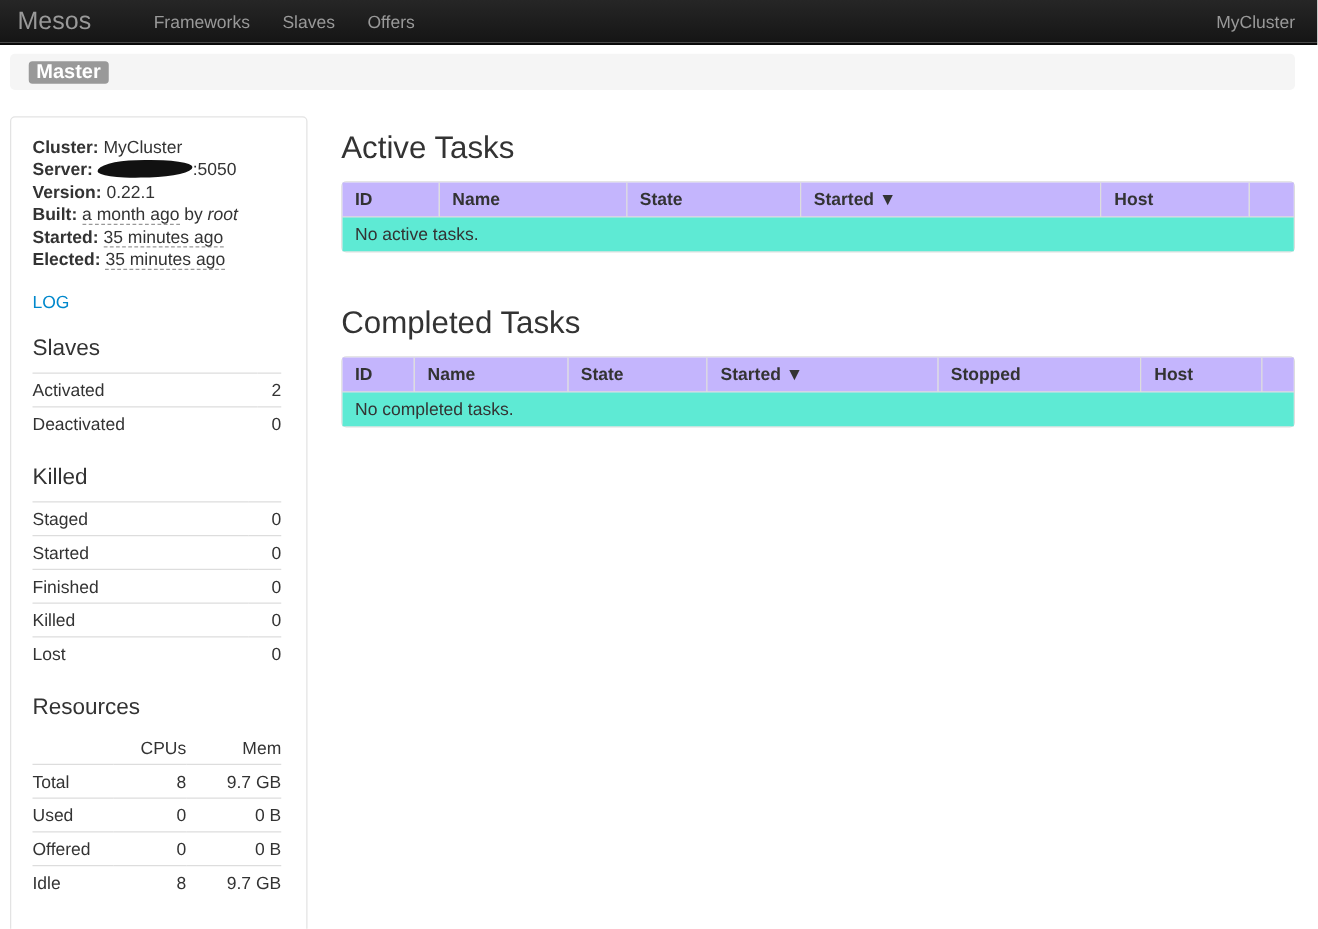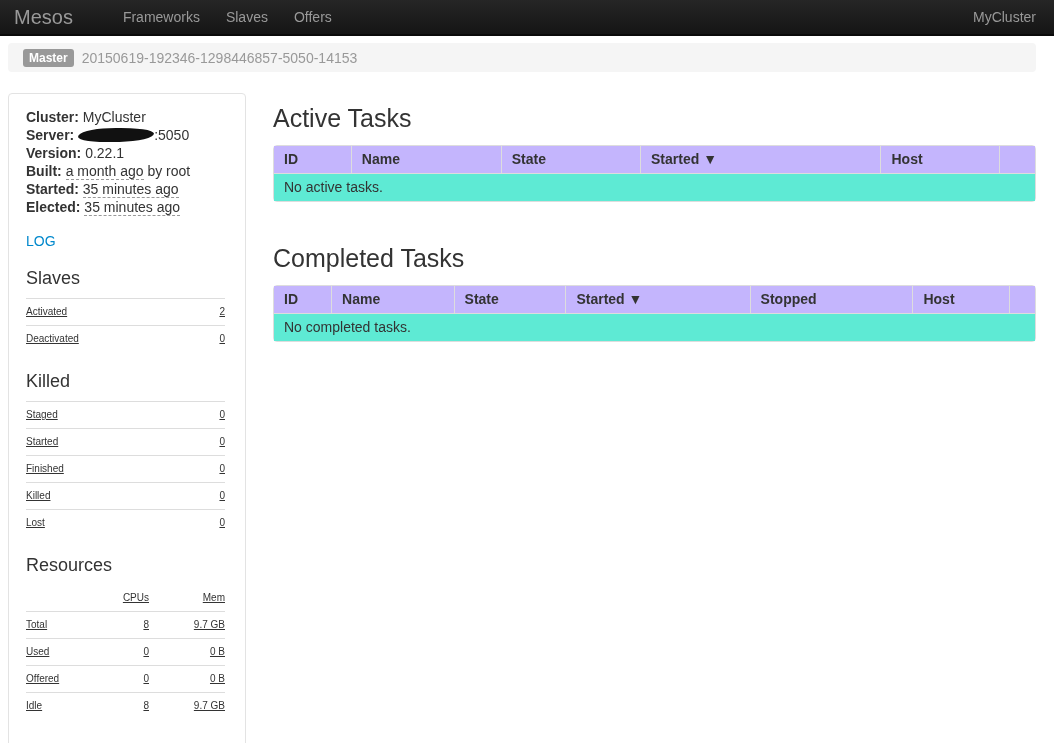--- a/index.html
+++ b/index.html
@@ -29,52 +29,52 @@
     margin-left: auto; color: #999999; font-size: 14px; padding-right: 18px;
   }
   
   .breadcrumb {
     width: 1028px; margin: 7px 0 0 8px;
     background: #f5f5f5; border-radius: 4px;
     padding: 6px 15px; display: flex; align-items: center; gap: 8px;
     height: 29px;
   }
   .badge-master {
-    background: #999999; color: #ffffff; font-weight: bold; font-size: 12px;
+    background: #999999; color: #ffffff; font-weight: bold; font-size: 16px;
     padding: 2px 6px; border-radius: 3px; line-height: 14px;
   }
   .breadcrumb-id { color: #999999; font-size: 14px; }
   
   .content { display: flex; margin: 21px 18px 0 8px; }
   .sidebar {
     flex: 0 0 238px; width: 238px; margin-right: 27px;
     border: 1px solid #e3e3e3; border-radius: 4px;
     padding: 14px 20px 20px 17px; min-height: 680px;
     background: #ffffff;
   }
   .main { flex: 1; min-width: 0; padding-top: 9px; }
   
   .info-line { line-height: 18px; font-size: 14px; }
   .info-line b { font-weight: bold; }
   .dashed-underline { border-bottom: 1px dashed #999999; }
-  .em { }
+  .em { font-style: italic; }
   .redaction {
     display: inline-block; width: 76px; height: 14px; background: #111111;
     border-radius: 45% 55% 50% 50% / 65% 50% 60% 45%;
     transform: rotate(-1.2deg); vertical-align: -2px;
   }
   .log-link {
     display: inline-block; margin-top: 17px; color: #0088cc;
     text-decoration: none; font-size: 14px;
   }
   .side-heading {
     font-size: 18px; font-weight: 400; color: #333333;
     margin-top: 17px; margin-bottom: 8px; line-height: 24px;
   }
-  .side-table { width: 100%; border-collapse: collapse; font-size: 10px; text-decoration: underline; }
+  .side-table { width: 100%; border-collapse: collapse; font-size: 14px; }
   .side-table td, .side-table th {
     padding: 5px 0; line-height: 16px; font-weight: normal; text-align: left;
   }
   .side-table tbody tr td { border-top: 1px solid #dddddd; }
   .side-table .num { text-align: right; }
   .res-table th { text-align: right; margin-top: 48px; }
   .res-table th.lbl { text-align: left; }
   .res-table .c-cpus { width: 58px; }
   .res-table .c-mem { width: 76px; }
   
@@ -117,21 +117,20 @@
       </li>
     <li>
         <a href="#">Offers</a>
       </li>
   </ul>
   <span class="navbar-right">MyCluster</span>
 </div>
 
 <div class="breadcrumb">
   <span class="badge-master">Master</span>
-  <span class="breadcrumb-id">20150619-192346-1298446857-5050-14153</span>
 </div>
 
 <div class="content">
 
   <div class="sidebar">
     <div class="info-line">
       <b>Cluster:</b>
       <span>MyCluster</span>
     </div>
     <div class="info-line">

